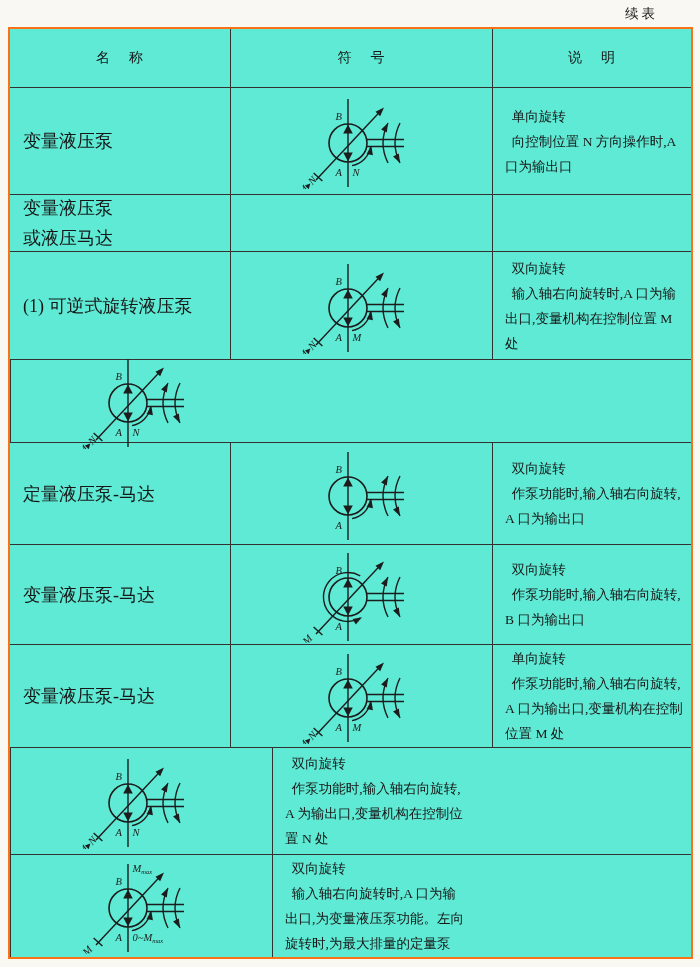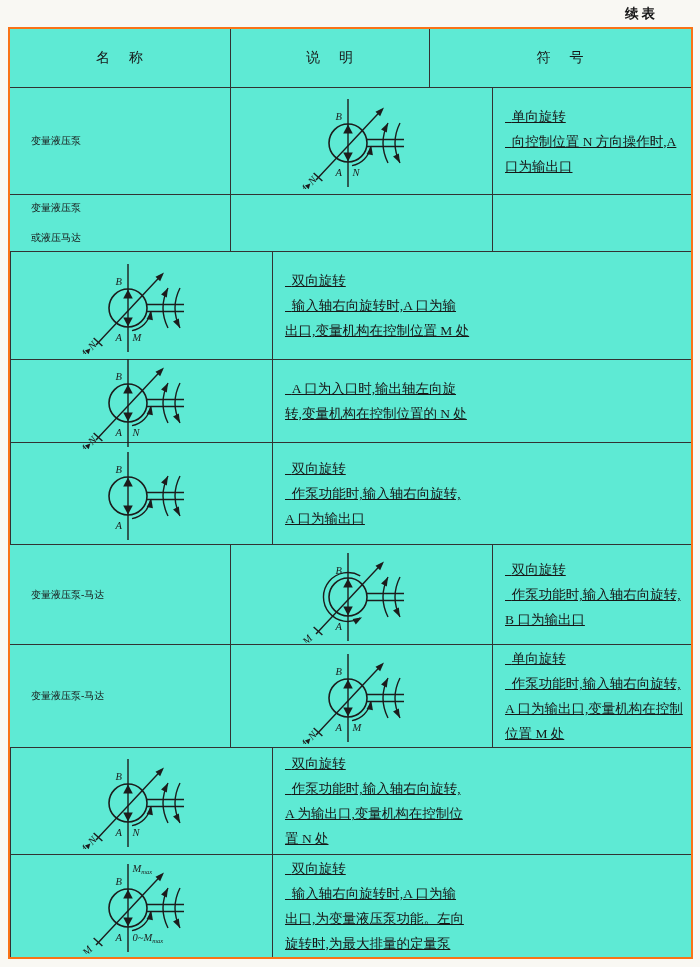--- a/index.html
+++ b/index.html
@@ -5,60 +5,59 @@
   html,body{margin:0;padding:0;}
   body{
     width:700px;height:967px;position:relative;
     background:#f9f8f3;
     font-family:"Liberation Serif","DejaVu Serif",serif;
     color:#171717;
     overflow:hidden;
   }
   .continued{
     position:absolute;top:5px;right:42px;
-    font-size:13.5px;font-weight:bold;letter-spacing:3px;
+    font-size:13.5px;font-weight:normal;letter-spacing:3px;
   }
   .table{
     position:absolute;left:8px;top:27px;width:681px;
     border:2px solid #f97316;background:#5eead4;
   }
   .hrow{display:flex;height:58px;}
   .row{display:flex;border-top:1px solid #323232;box-sizing:border-box;}
   .cell{box-sizing:border-box;}
   .c1{width:220px;}
   .c2{width:262px;border-left:1px solid #323232;}
   .c3{flex:1;border-left:1px solid #323232;}
   .hcell{
     display:flex;align-items:center;justify-content:center;
     font-size:14px;white-space:pre;letter-spacing:1px;
   }
   .name-cell{
     display:flex;align-items:center;
-    padding-left:21px;font-size:10px;line-height:30px;
+    padding-left:13px;font-size:18px;line-height:30px;
     white-space:pre-line;
   }
   .symbol-cell{display:flex;align-items:center;justify-content:center;}
   .desc-cell{
     display:flex;flex-direction:column;justify-content:center;
     padding:0 8px 0 12px;font-size:13.5px;line-height:25px;
     white-space:pre-wrap;
-    text-decoration:underline;
   }
   svg.pump{display:block;}
 </style>
 </head>
 <body>
 
 <div class="continued">续表</div>
 
 <div class="table">
   <div class="hrow">
     <div class="cell c1 hcell">名    称</div>
+    <div class="cell c2 hcell">符    号</div>
     <div class="cell c3 hcell">说    明</div>
-    <div class="cell c2 hcell">符    号</div>
   </div>
   <div>
       <div class="row" style="height: 107px;">
         <div class="cell c1 name-cell">变量液压泵</div>
         <div class="cell c2 symbol-cell">
           <svg class="pump" viewBox="0 0 120 96" width="120" height="96">
             <line x1="46" y1="6" x2="46" y2="94" stroke="#1c1c1c" stroke-width="1.4"></line>
             <circle cx="46" cy="50" r="19" fill="none" stroke="#1c1c1c" stroke-width="1.5999999999999999"></circle>
             <polygon points="46,31.5 41.2,40.5 50.8,40.5" fill="#1c1c1c"></polygon>
             <polygon points="46,68.5 41.2,59.5 50.8,59.5" fill="#1c1c1c"></polygon>
@@ -83,20 +82,21 @@
   向控制位置 N 方向操作时,A
 口为输出口</div>
       </div>
       <div class="row" style="height: 57px;">
         <div class="cell c1 name-cell">变量液压泵
 或液压马达</div>
         <div class="cell c2 symbol-cell"></div>
         <div class="cell c3 desc-cell"></div>
       </div>
       <div class="row" style="height: 108px;">
+        <div class="cell c1 name-cell">(1) 可逆式旋转液压泵</div>
         <div class="cell c2 symbol-cell">
           <svg class="pump" viewBox="0 0 120 96" width="120" height="96">
             <line x1="46" y1="6" x2="46" y2="94" stroke="#1c1c1c" stroke-width="1.4"></line>
             <circle cx="46" cy="50" r="19" fill="none" stroke="#1c1c1c" stroke-width="1.5999999999999999"></circle>
             <polygon points="46,31.5 41.2,40.5 50.8,40.5" fill="#1c1c1c"></polygon>
             <polygon points="46,68.5 41.2,59.5 50.8,59.5" fill="#1c1c1c"></polygon>
             <line x1="65" y1="46.5" x2="102" y2="46.5" stroke="#1c1c1c" stroke-width="1.4"></line>
             <line x1="65" y1="53.5" x2="102" y2="53.5" stroke="#1c1c1c" stroke-width="1.4"></line>
             <path d="M86,30 Q76,50 86,70" fill="none" stroke="#1c1c1c" stroke-width="1.4"></path>
             <path d="M98,30 Q88,50 98,70" fill="none" stroke="#1c1c1c" stroke-width="1.4"></path>
@@ -134,24 +134,23 @@
             <polygon points="82,14.4 78.14331620290142,23.1387636476333 73.49219934692707,18.742502509794537" fill="#1c1c1c"></polygon>
             <line x1="11.6" y1="79.9" x2="20.4" y2="88.1" stroke="#1c1c1c" stroke-width="1.4"></line>
             <text x="8" y="95" font-size="10.5" font-style="italic" fill="#1c1c1c" font-family="&quot;Liberation Serif&quot;,&quot;DejaVu Serif&quot;,serif" text-anchor="middle" transform="rotate(-47 8 95)">M▸N</text>
             <path d="M50,72.6 A23,23 0 0 0 68.6,54" fill="none" stroke="#1c1c1c" stroke-width="1.4"></path>
             <polygon points="69.3,52.8 70.91466167223317,62.21450305030601 64.60883476797011,61.120635117933844" fill="#1c1c1c"></polygon>
             <text x="40" y="27" font-size="10.5" font-style="italic" fill="#1c1c1c" font-family="&quot;Liberation Serif&quot;,&quot;DejaVu Serif&quot;,serif" text-anchor="end">B</text>
             <text x="40" y="83" font-size="10.5" font-style="italic" fill="#1c1c1c" font-family="&quot;Liberation Serif&quot;,&quot;DejaVu Serif&quot;,serif" text-anchor="end">A</text>
             <text x="50.5" y="83" font-size="10.5" font-style="italic" fill="#1c1c1c" font-family="&quot;Liberation Serif&quot;,&quot;DejaVu Serif&quot;,serif" text-anchor="start">N</text>
           </svg>
         </div>
-        <div class="cell c3 desc-cell">  A 口为入口时,输出轴左向旋
-转,变量机构在控制位置的 N 处</div>
       </div>
       <div class="row" style="height: 102px;">
+        <div class="cell c1 name-cell">定量液压泵-马达</div>
         <div class="cell c2 symbol-cell">
           <svg class="pump" viewBox="0 0 120 96" width="120" height="96">
             <line x1="46" y1="6" x2="46" y2="94" stroke="#1c1c1c" stroke-width="1.4"></line>
             <circle cx="46" cy="50" r="19" fill="none" stroke="#1c1c1c" stroke-width="1.5999999999999999"></circle>
             <polygon points="46,31.5 41.2,40.5 50.8,40.5" fill="#1c1c1c"></polygon>
             <polygon points="46,68.5 41.2,59.5 50.8,59.5" fill="#1c1c1c"></polygon>
             <line x1="65" y1="46.5" x2="102" y2="46.5" stroke="#1c1c1c" stroke-width="1.4"></line>
             <line x1="65" y1="53.5" x2="102" y2="53.5" stroke="#1c1c1c" stroke-width="1.4"></line>
             <path d="M86,30 Q76,50 86,70" fill="none" stroke="#1c1c1c" stroke-width="1.4"></path>
             <path d="M98,30 Q88,50 98,70" fill="none" stroke="#1c1c1c" stroke-width="1.4"></path>

